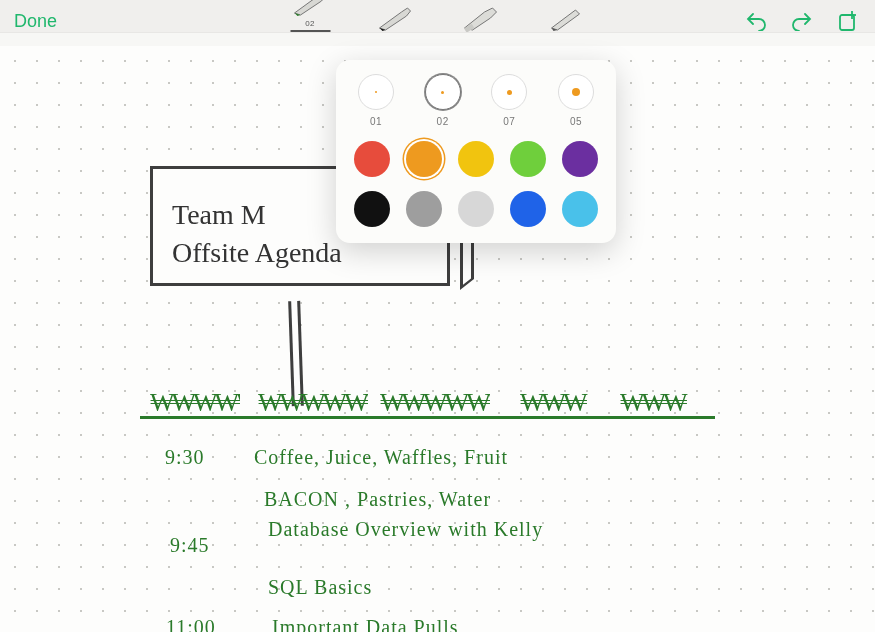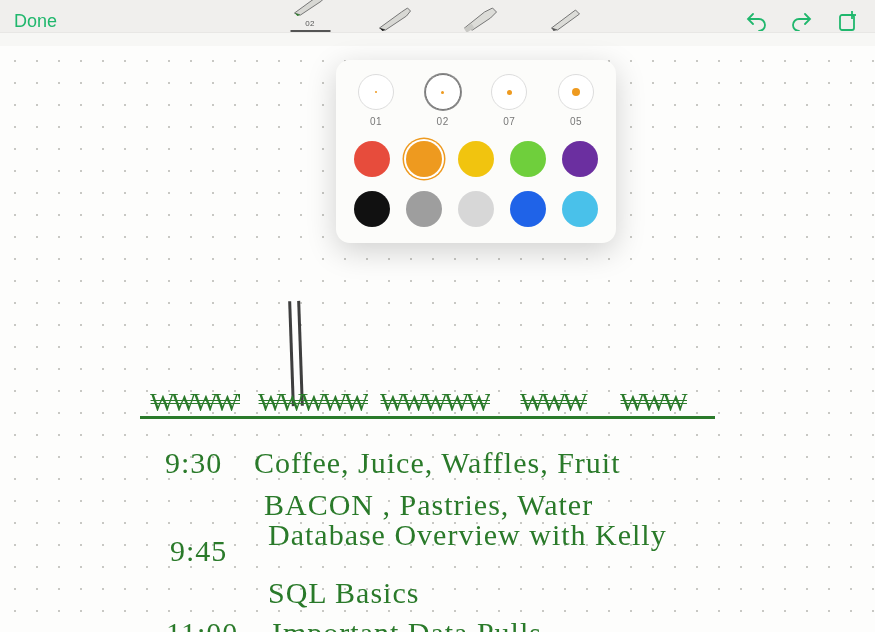--- a/index.html
+++ b/index.html
@@ -102,21 +102,21 @@
     font-family: serif;
     white-space:nowrap;
     overflow:hidden;
   }
 
   
   .hand {
     position:absolute;
     font-family: "Comic Sans MS", "Segoe Script", cursive;
     color:#2a7a2a;
-    font-size: 30px;
+    font-size: 20px;
     white-space: nowrap;
     letter-spacing: 1px;
   }
 
   
   .popover {
     position:absolute;
     left: 304px; top: 60px;
     width: 280px;
     background: #fcfcfa;
@@ -194,20 +194,27 @@
           <rect x="3" y="5" width="14" height="15" rx="2" fill="none" stroke="#20b76d" stroke-width="1.8"></rect>
           <line x1="15" y1="1" x2="15" y2="9" stroke="#20b76d" stroke-width="1.8"></line>
           <line x1="11" y1="5" x2="19" y2="5" stroke="#20b76d" stroke-width="1.8"></line>
         </svg>
     </div>
   </div>
 </div>
 
 <div class="canvas">
 
+  <div class="sign">
+    <div class="sign-top"></div>
+    <div class="sign-side"></div>
+    <div class="sign-board"></div>
+    <div class="sign-text"><span>Team M</span>
+<span>Offsite Agenda</span></div>
+  </div>
   <div class="post"></div>
   <div class="ground-line"></div>
   <div class="grass" style="left:150px; width:90px">₩₩₩₩₩</div>
   <div class="grass" style="left:258px; width:110px">₩₩₩₩₩₩</div>
   <div class="grass" style="left:380px; width:110px">₩₩₩₩₩₩</div>
   <div class="grass" style="left:520px; width:70px">₩₩₩</div>
   <div class="grass" style="left:620px; width:70px">₩₩₩</div>
 
   <div class="hand" style="left:165px; top:400px">9:30</div>
   <div class="hand" style="left:254px; top:400px">Coffee, Juice, Waffles, Fruit</div>

